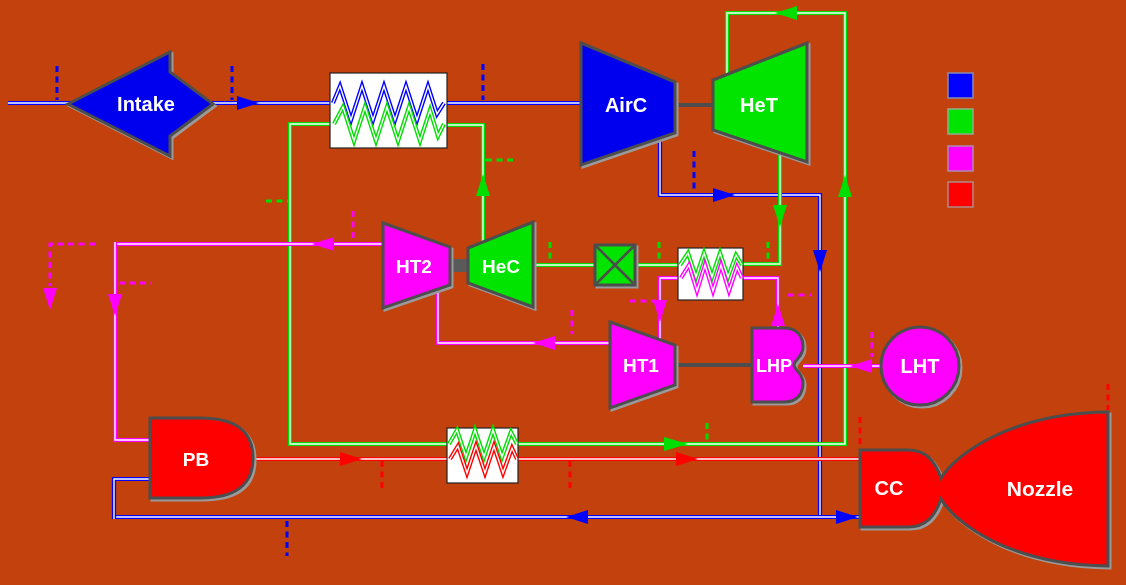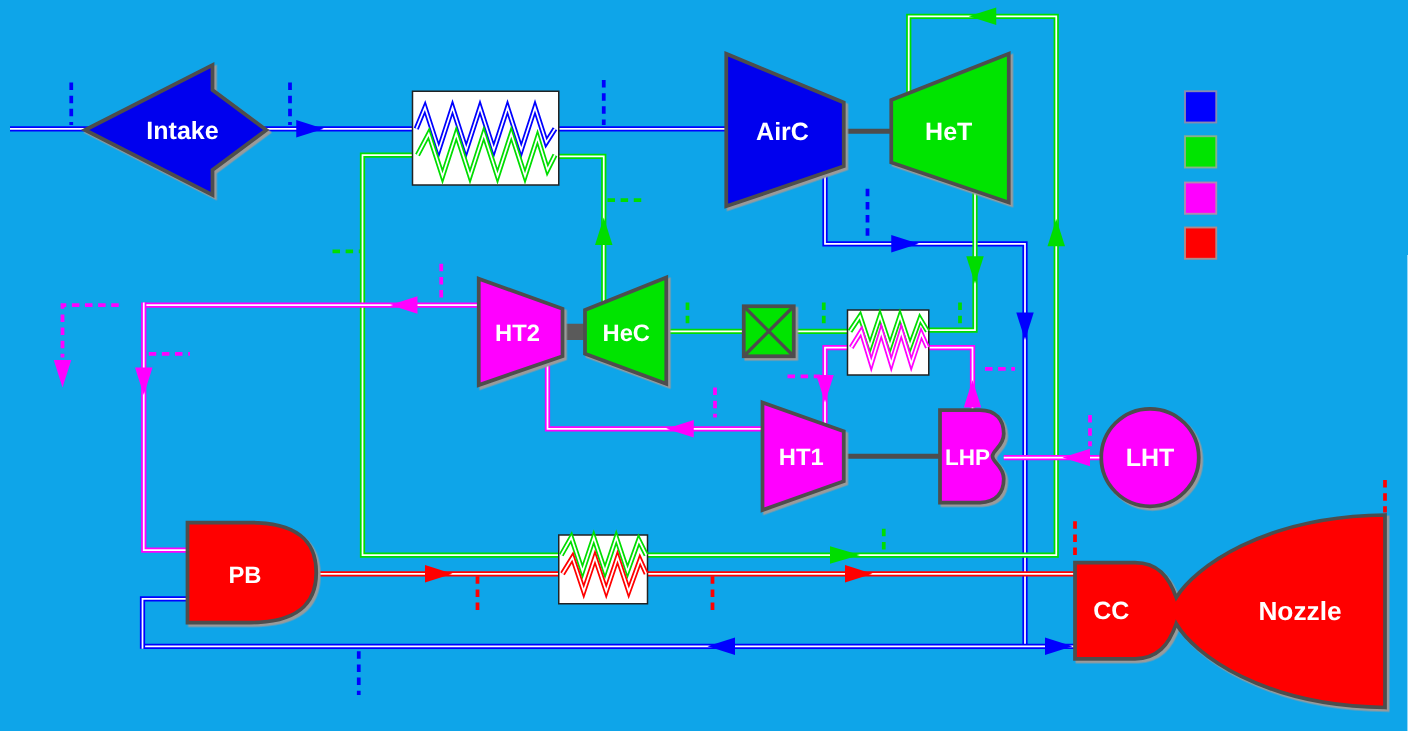--- a/index.html
+++ b/index.html
@@ -1,16 +1,16 @@
 <!DOCTYPE html>
 <html><head>
 <meta charset="utf-8">
 <style>
   html,body{margin:0;padding:0;background:#ffffff;}
-  .stage{position:relative;width:1126px;height:585px;background:#0ea5e9;overflow:hidden;
+  .stage{position:relative;width:1126px;height:585px;background:#c2410c;overflow:hidden;
          font-family:"Liberation Sans", sans-serif;text-align:center;}
   svg{position:absolute;left:0;top:0;}
   
   .pipe{fill:none;stroke-width:4.2px;}
   .core{fill:none;stroke:#ffffff;stroke-width:1.4px;}
   .air{stroke:#0000ff;}    .air-f{fill:#0000ff;}
   .he{stroke:#00dd00;}     .he-f{fill:#00dd00;}
   .h2{stroke:#ff00ff;}     .h2-f{fill:#ff00ff;}
   .comb{stroke:#ff0000;}   .comb-f{fill:#ff0000;}
   .tick{fill:none;stroke-width:3px;stroke-dasharray:6 4.5;}

